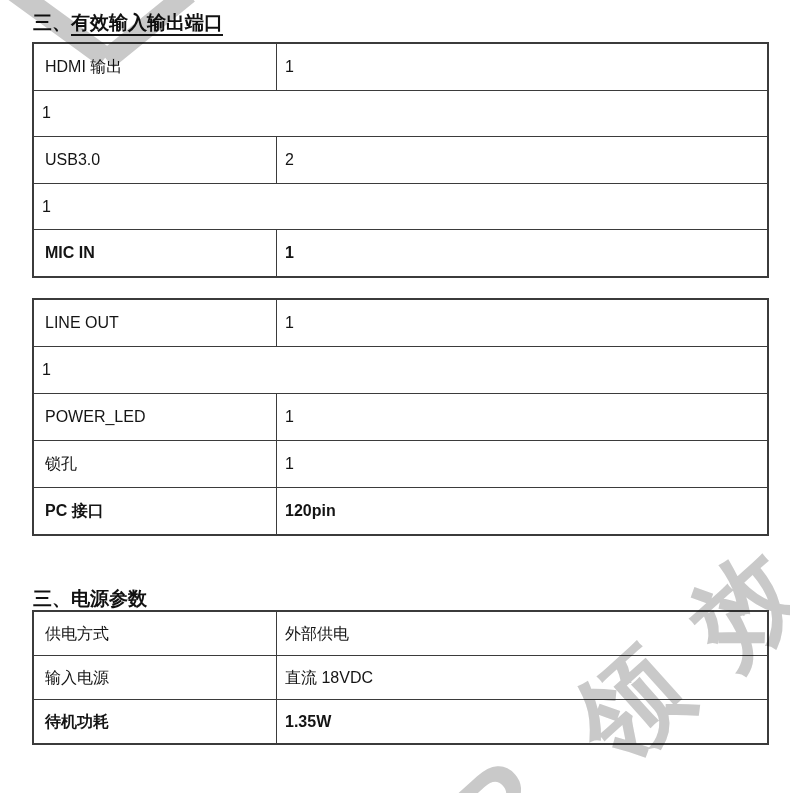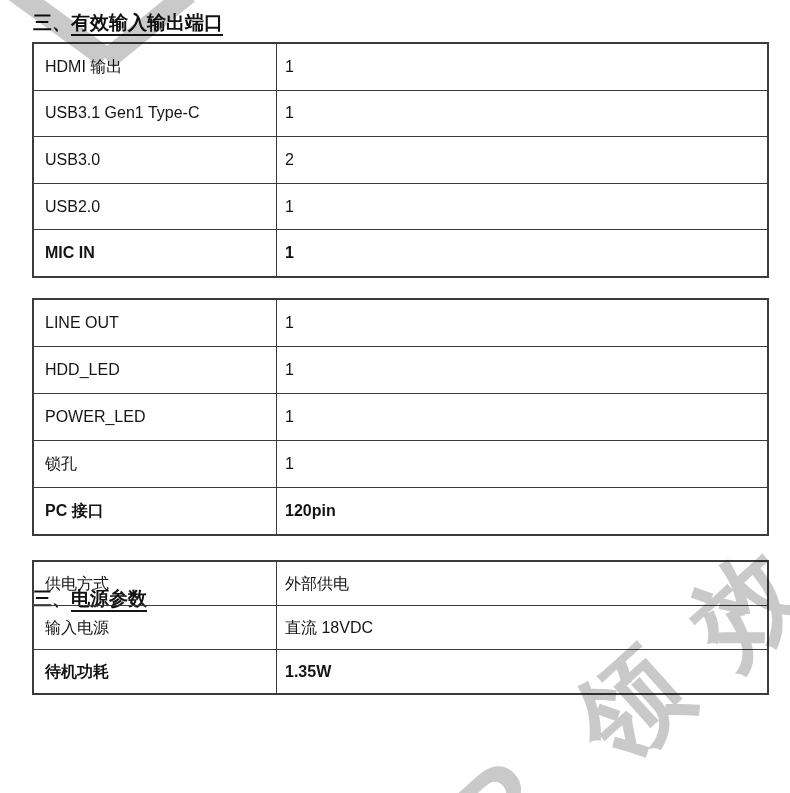--- a/index.html
+++ b/index.html
@@ -35,21 +35,21 @@
     position: absolute;
     left: 32px;
     width: 737px;
     border: 2px solid #3b3b3b;
     display: flex;
     flex-direction: column;
     background: transparent;
   }
   #table-1 { top: 42px;  height: 236px; }
   #table-2 { top: 298px; height: 238px; }
-  #table-3 { top: 560px; height: 135px; }
+  #table-3 { top: 610px; height: 135px; }
 
   .tr { flex: 1; display: flex; border-bottom: 1px solid #3b3b3b; }
   .tr:last-child { border-bottom: none; font-weight: bold; }
   .td {
     display: flex;
     align-items: center;
     font-size: 16px;
     line-height: 1;
     color: #141414;
     white-space: nowrap;
@@ -98,44 +98,41 @@
   </div>
 
   <h2 class="sec-title" id="sec-title-1"><span>三、</span><span class="u">有效输入输出端口</span></h2>
 
   <div class="spec-table" id="table-1">
     <div class="tr">
       <div class="td td-label">HDMI 输出</div>
       <div class="td td-value">1</div>
     </div>
     <div class="tr">
-      <div class="td td-label">USB3.1 Gen1 Type-C</div>
       <div class="td td-value">1</div>
     </div>
     <div class="tr">
       <div class="td td-label">USB3.0</div>
       <div class="td td-value">2</div>
     </div>
     <div class="tr">
-      <div class="td td-label">USB2.0</div>
       <div class="td td-value">1</div>
     </div>
     <div class="tr">
       <div class="td td-label">MIC IN</div>
       <div class="td td-value">1</div>
     </div>
   </div>
 
   <div class="spec-table" id="table-2">
     <div class="tr">
       <div class="td td-label">LINE OUT</div>
       <div class="td td-value">1</div>
     </div>
     <div class="tr">
-      <div class="td td-label">HDD_LED</div>
       <div class="td td-value">1</div>
     </div>
     <div class="tr">
       <div class="td td-label">POWER_LED</div>
       <div class="td td-value">1</div>
     </div>
     <div class="tr">
       <div class="td td-label">锁孔</div>
       <div class="td td-value">1</div>
     </div>

